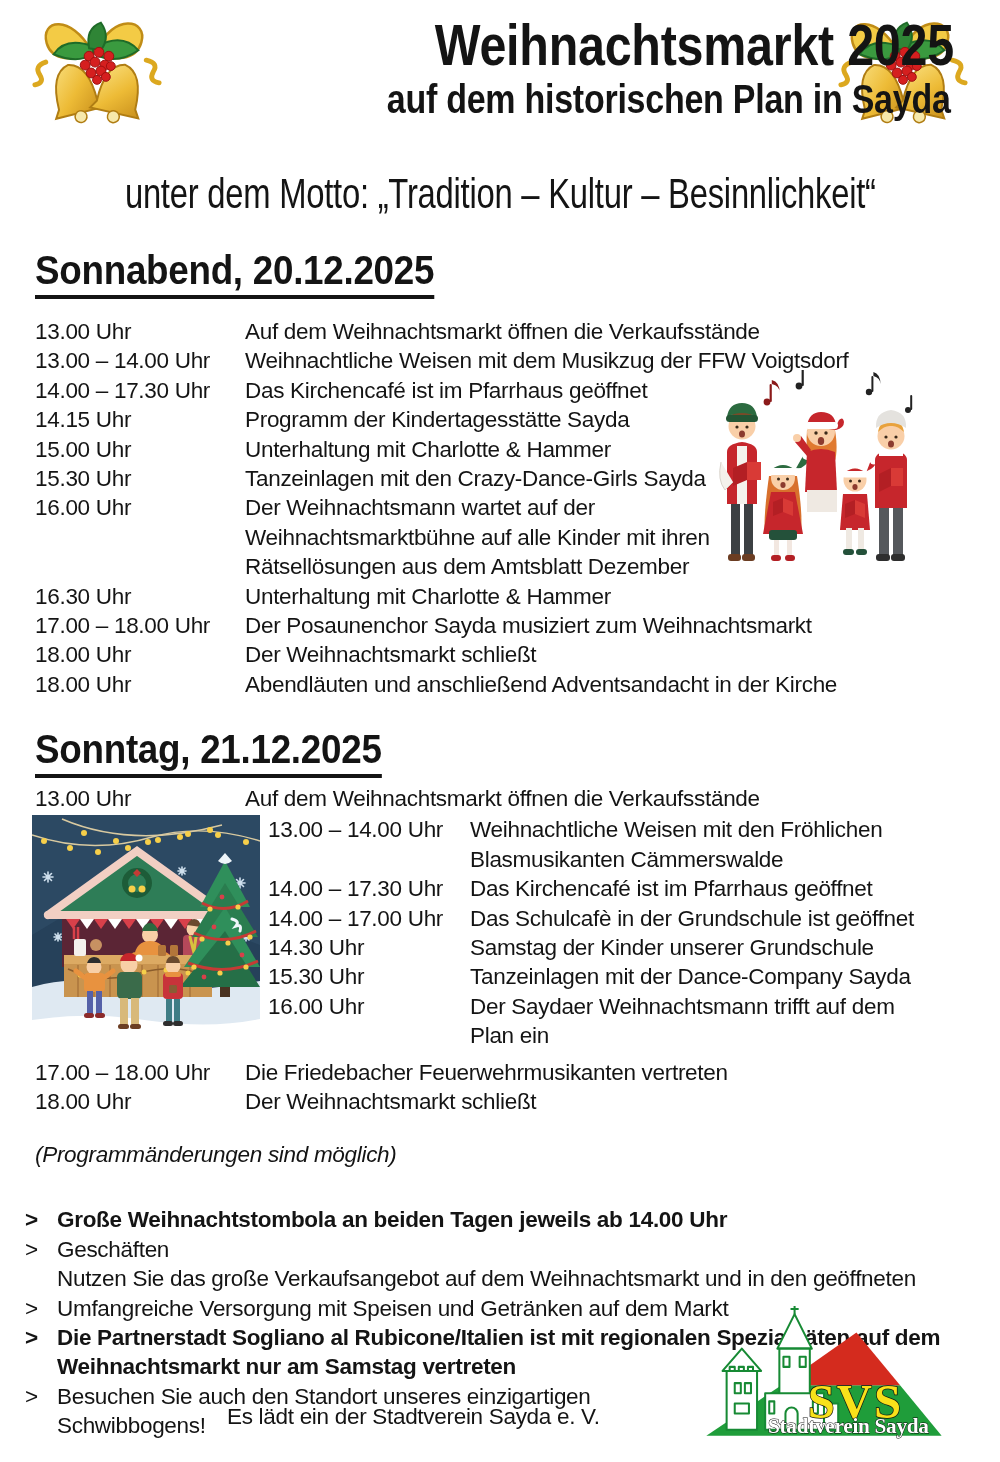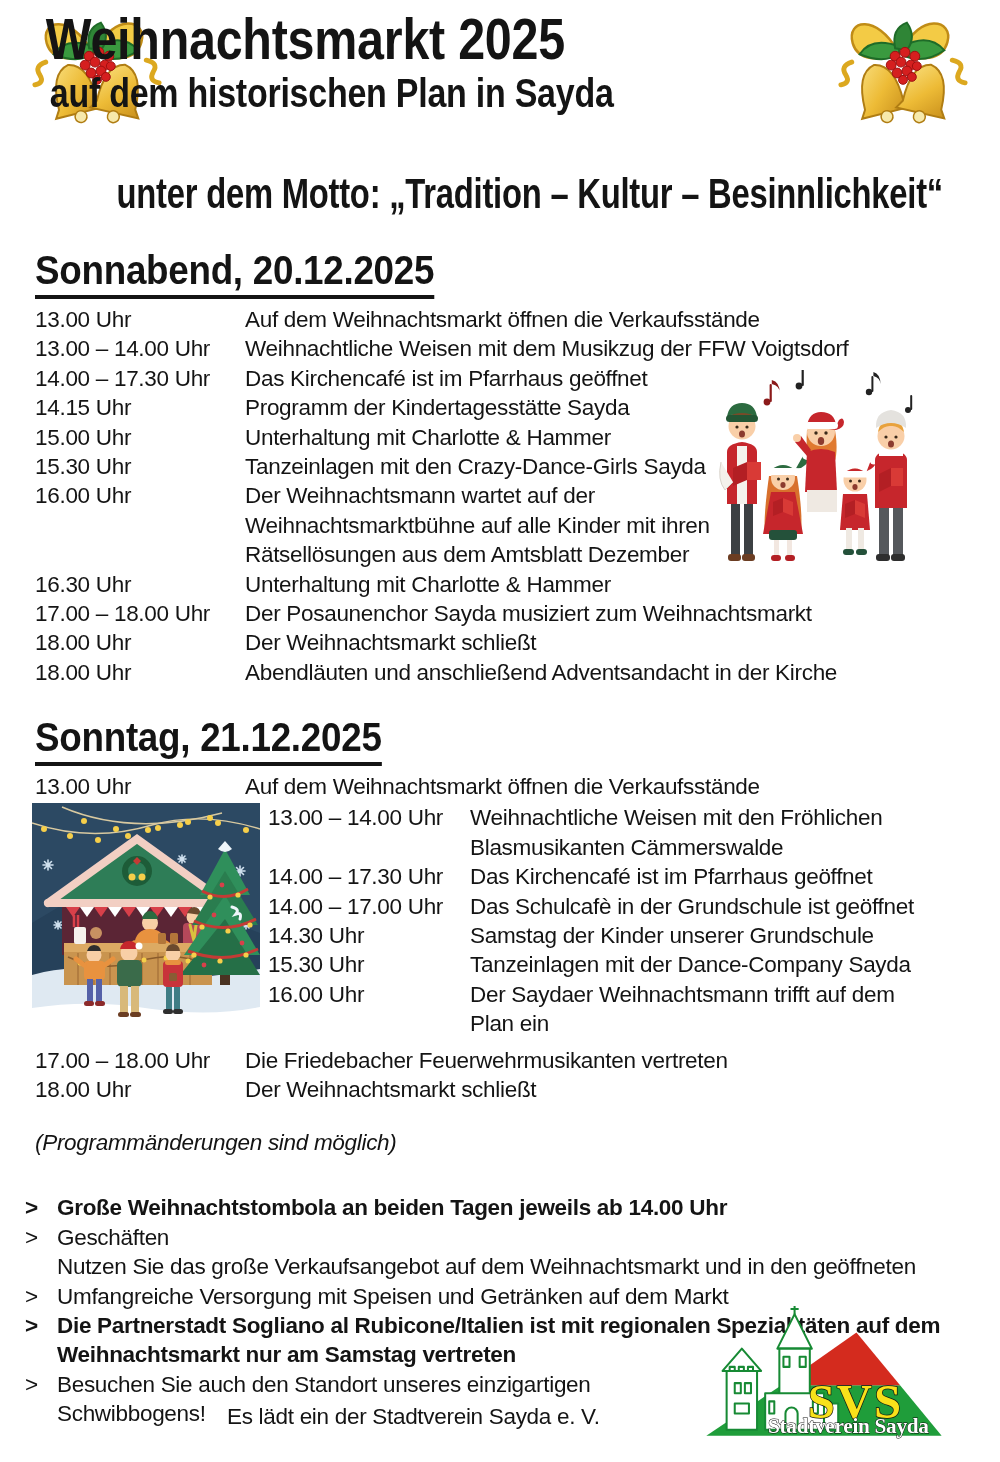--- a/index.html
+++ b/index.html
@@ -8,35 +8,35 @@
     font-family:"Liberation Sans",sans-serif;overflow:hidden;position:relative;
     letter-spacing:-0.3px;
   }
   .page{position:relative;width:1000px;height:1462px;}
 
   
   .header{position:relative;height:186px;}
   .bells{position:absolute;top:10px;width:138px;height:122px;}
   .bells.left{left:28px;}
   .bells.right{left:834px;}
-  .title-wrap{text-align:left;padding-top:8px;}
+  .title-wrap{text-align:right;padding-top:14px;}
   .h1{font-size:57px;font-weight:700;line-height:62px;white-space:nowrap;}
   .h2line{font-size:40px;font-weight:700;line-height:46px;white-space:nowrap;}
-  .motto{font-size:42px;font-weight:700;line-height:52px;white-space:nowrap;text-align:center;}
+  .motto{font-size:42px;font-weight:400;line-height:52px;white-space:nowrap;text-align:center;}
   .sx85{display:inline-block;transform:scaleX(.85);transform-origin:50% 50%;}
   .sx78{display:inline-block;transform:scaleX(.78);transform-origin:50% 50%;}
 
   
   .content{padding:0 35px;}
   .day-head{
     font-size:40px;font-weight:700;line-height:44px;white-space:nowrap;
     display:inline-block;transform:scaleX(.92);transform-origin:0 50%;
     border-bottom:4px solid #141414;padding-bottom:3px;
   }
-  #sat-head-wrap{margin-top:28px;margin-bottom:6px;}
+  #sat-head-wrap{margin-top:28px;margin-bottom:18px;}
   #sun-head-wrap{margin-top:28px;margin-bottom:6px;}
 
   .rows{font-size:22.5px;}
   .row{display:flex;line-height:29.4px;height:29.4px;white-space:nowrap;}
   .row .t{width:210px;flex:0 0 210px;}
   .row .d{flex:1;}
 
   .sat-section{position:relative;}
   .choir{position:absolute;left:703px;top:122px;width:218px;height:200px;}
 

